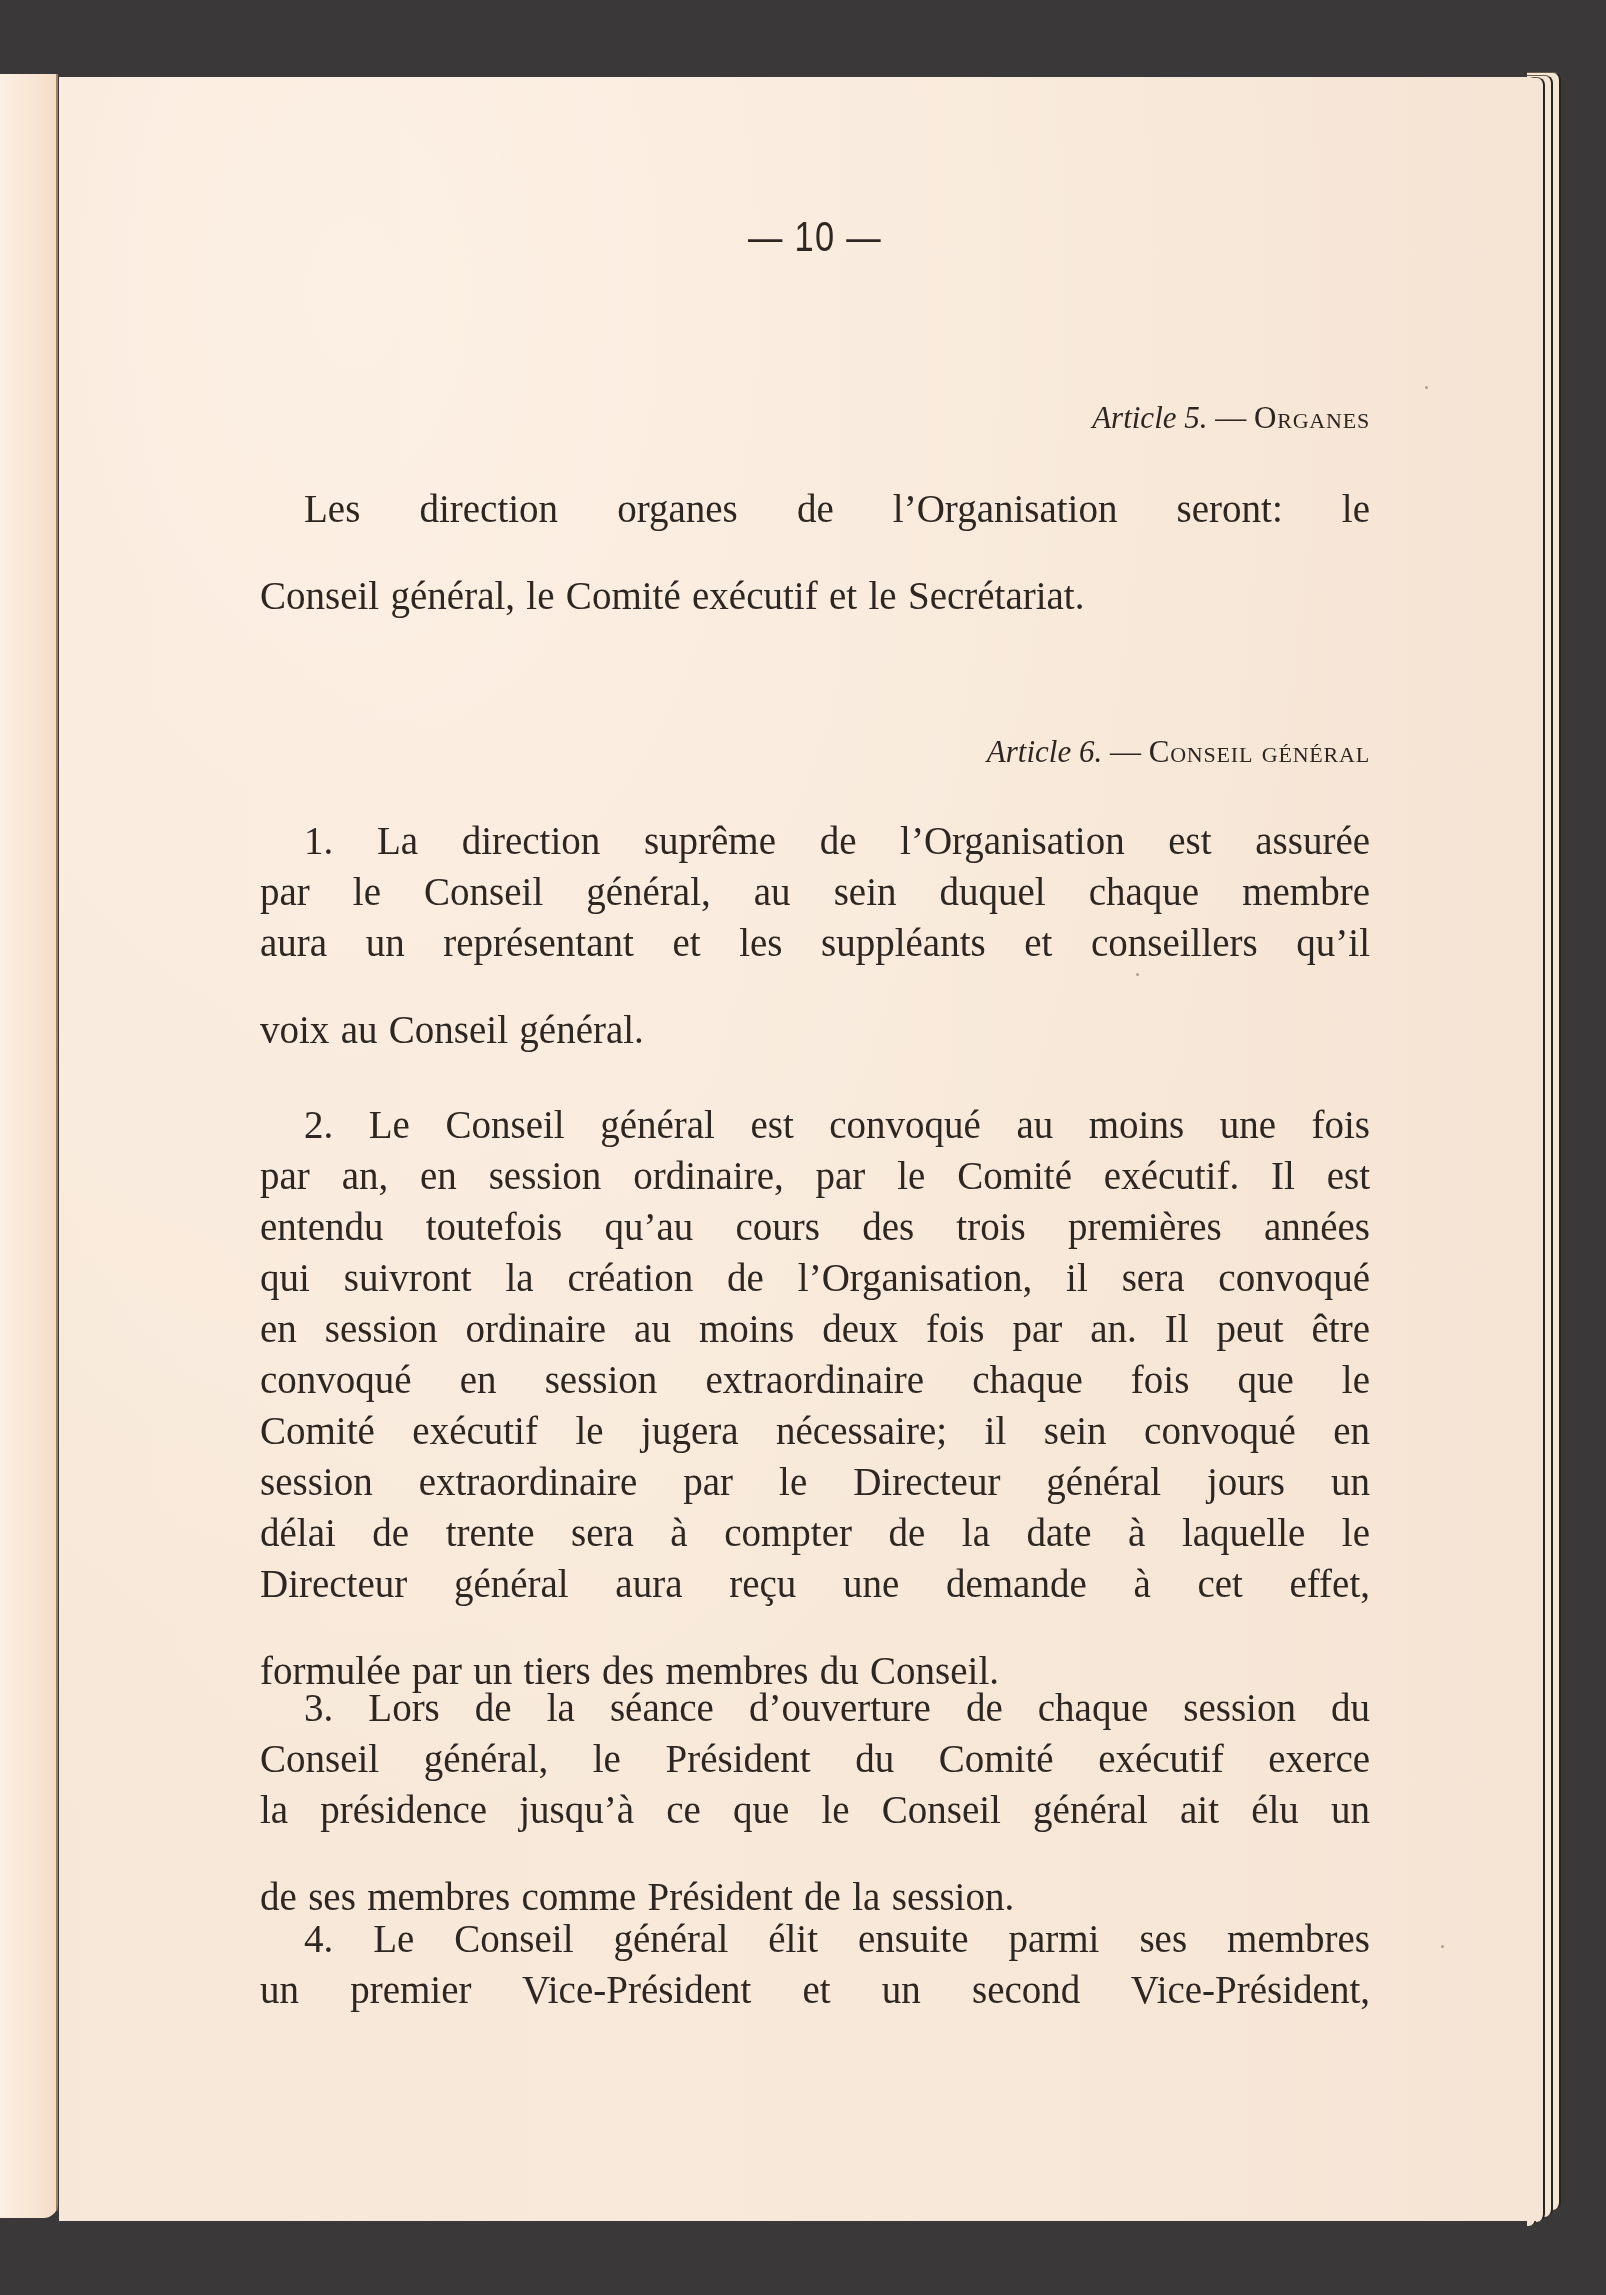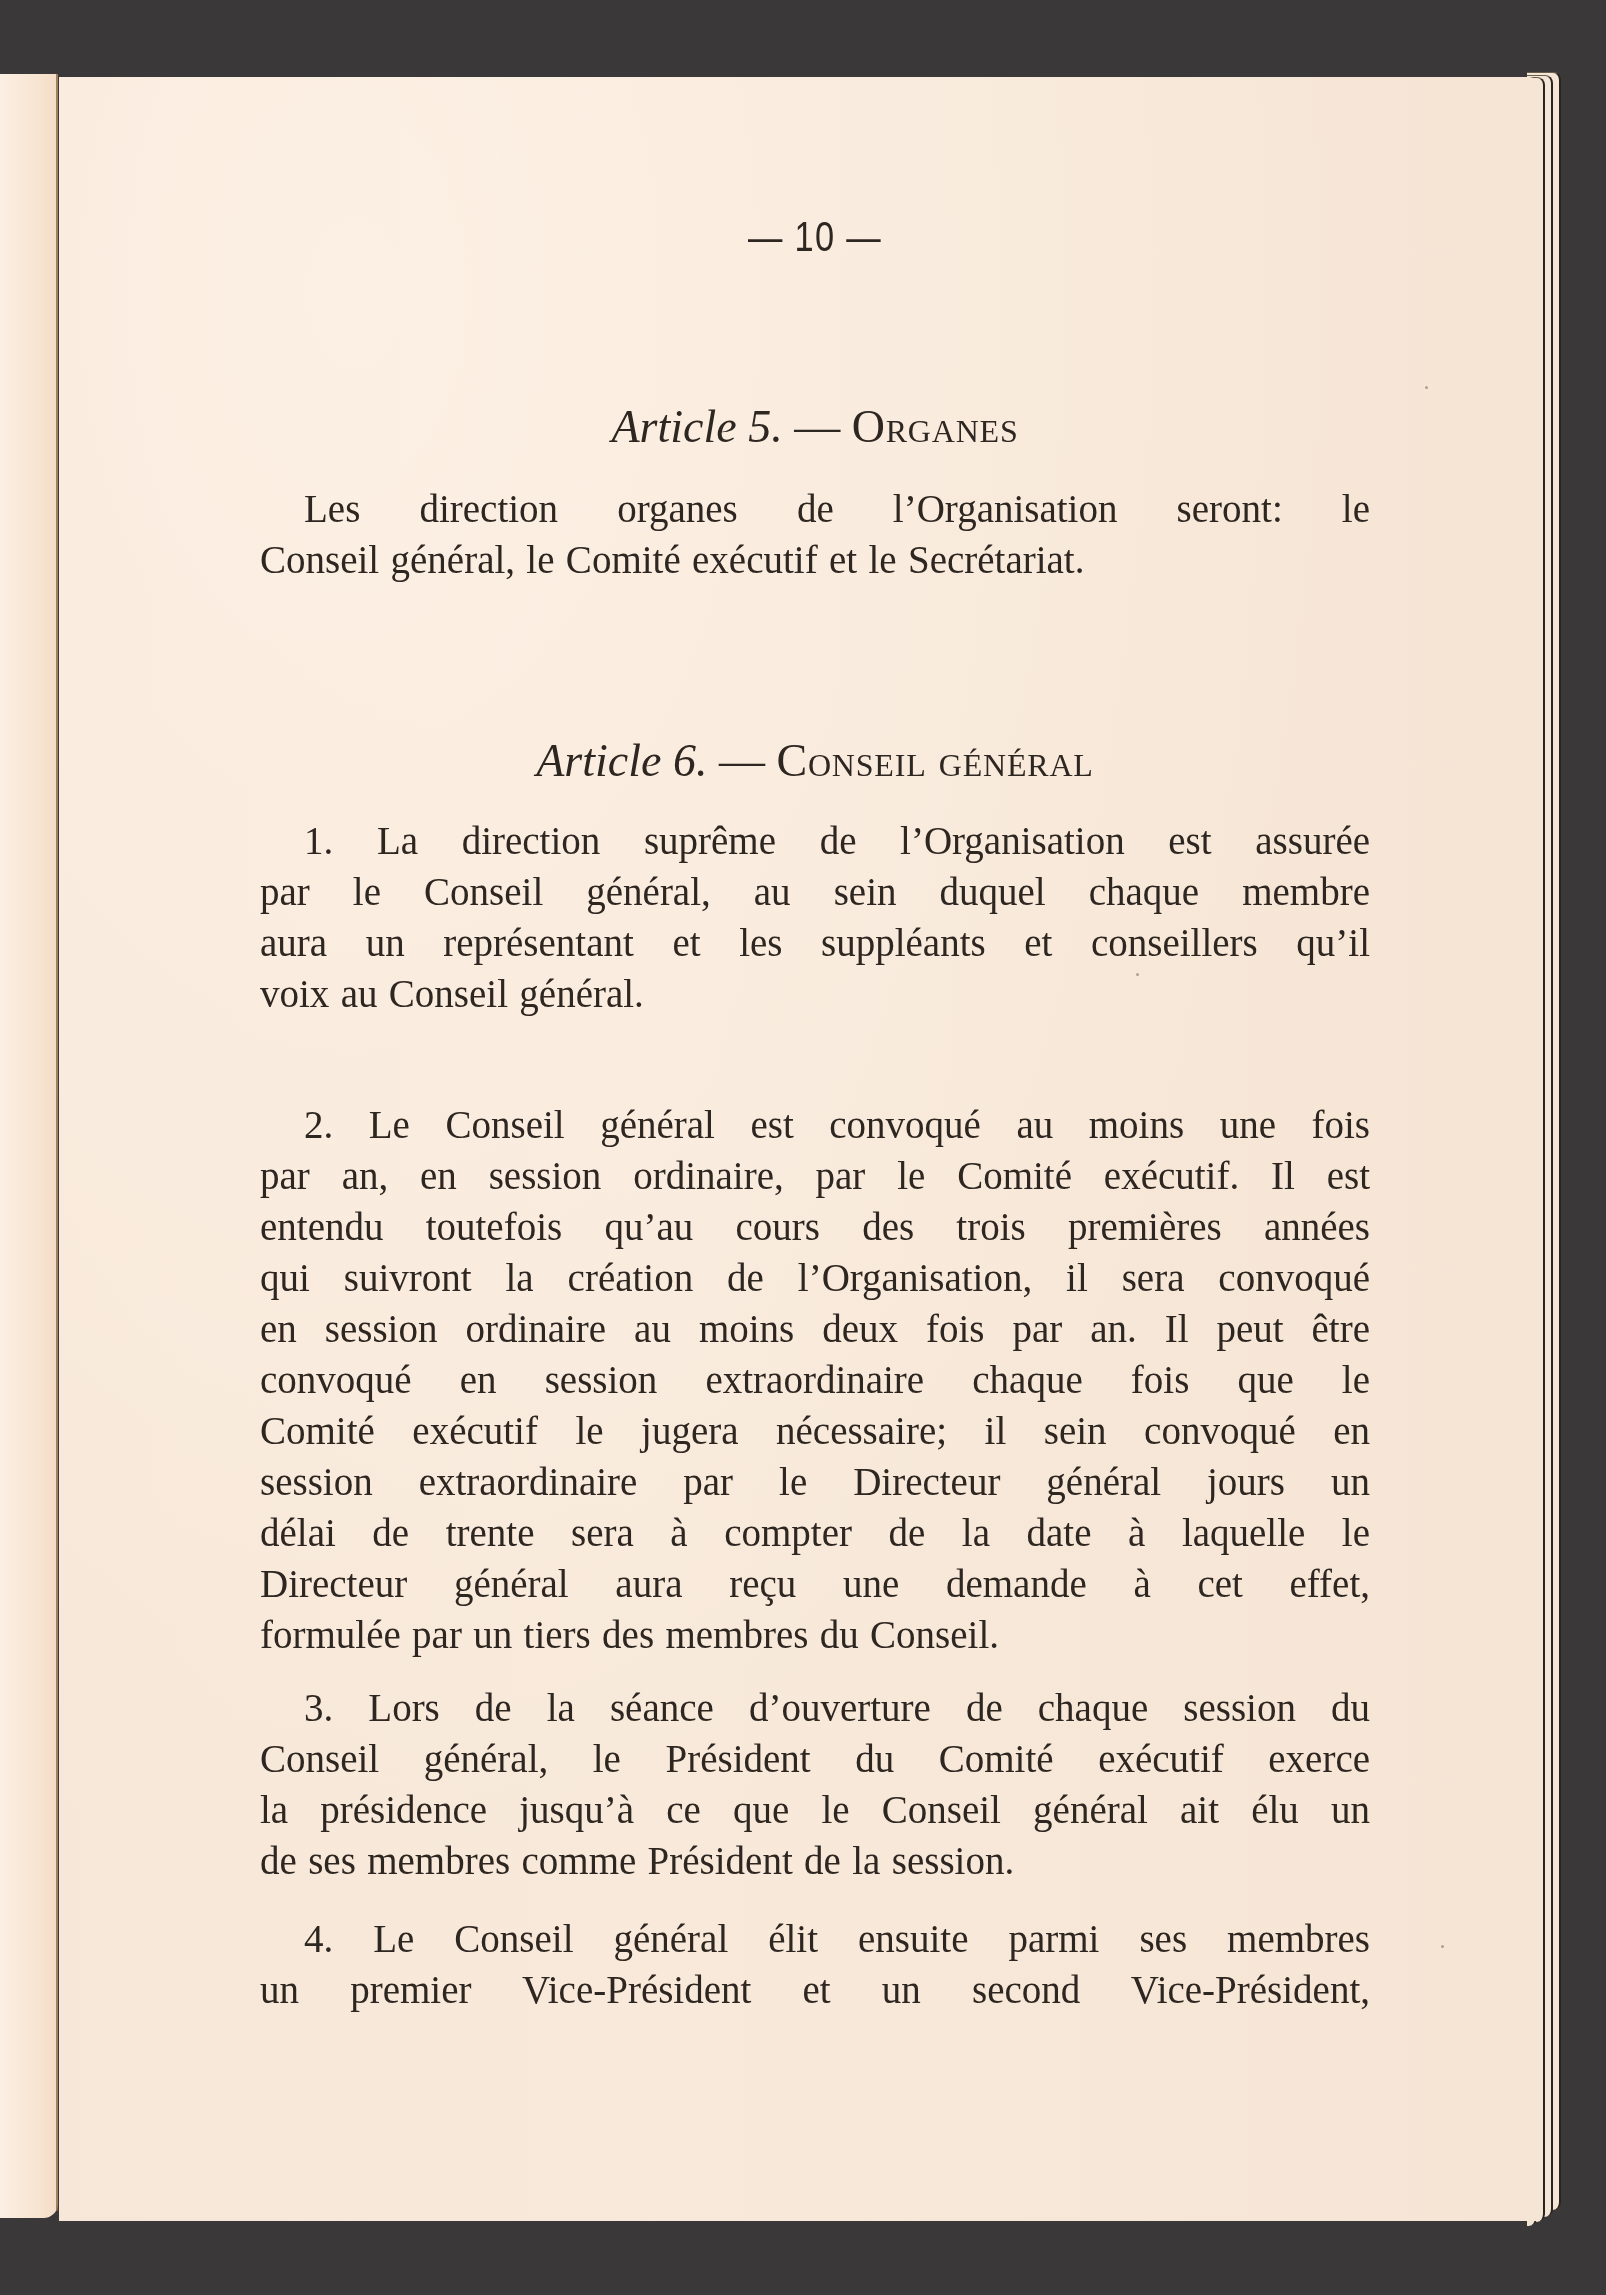--- a/index.html
+++ b/index.html
@@ -78,22 +78,22 @@
       font-size: 43px;
       letter-spacing: 1.6px;
       font-family: "Liberation Sans", "DejaVu Sans", sans-serif;
       font-stretch: condensed;
       transform: scaleX(0.8);
     }
     .article-heading {
       position: absolute;
       left: 0;
       width: 1110px;
-      text-align: center;
-      font-size: 46px;
+      text-align: right;
+      font-size: 31px;
     }
     .article-heading .art {
       font-style: italic;
     }
     .article-heading .title {
       font-variant: small-caps;
       letter-spacing: 0.8px;
     }
     .h5 { top: 323px; }
     .h6 { top: 657px; }
@@ -108,20 +108,21 @@
       word-spacing: 1.6px;
     }
     .para .line {
       display: block;
       text-align: justify;
       text-align-last: justify;
       white-space: nowrap;
     }
     .para .line.last {
       text-align-last: left;
+      margin-top: 36px;
     }
     .para .line.indent {
       padding-left: 44px;
     }
     .p-a5 { top: 406px; }
     .p-1 { top: 738px; }
     .p-2 { top: 1022px; }
     .p-3 { top: 1605px; }
     .p-4 { top: 1836px; }
     .speck {

